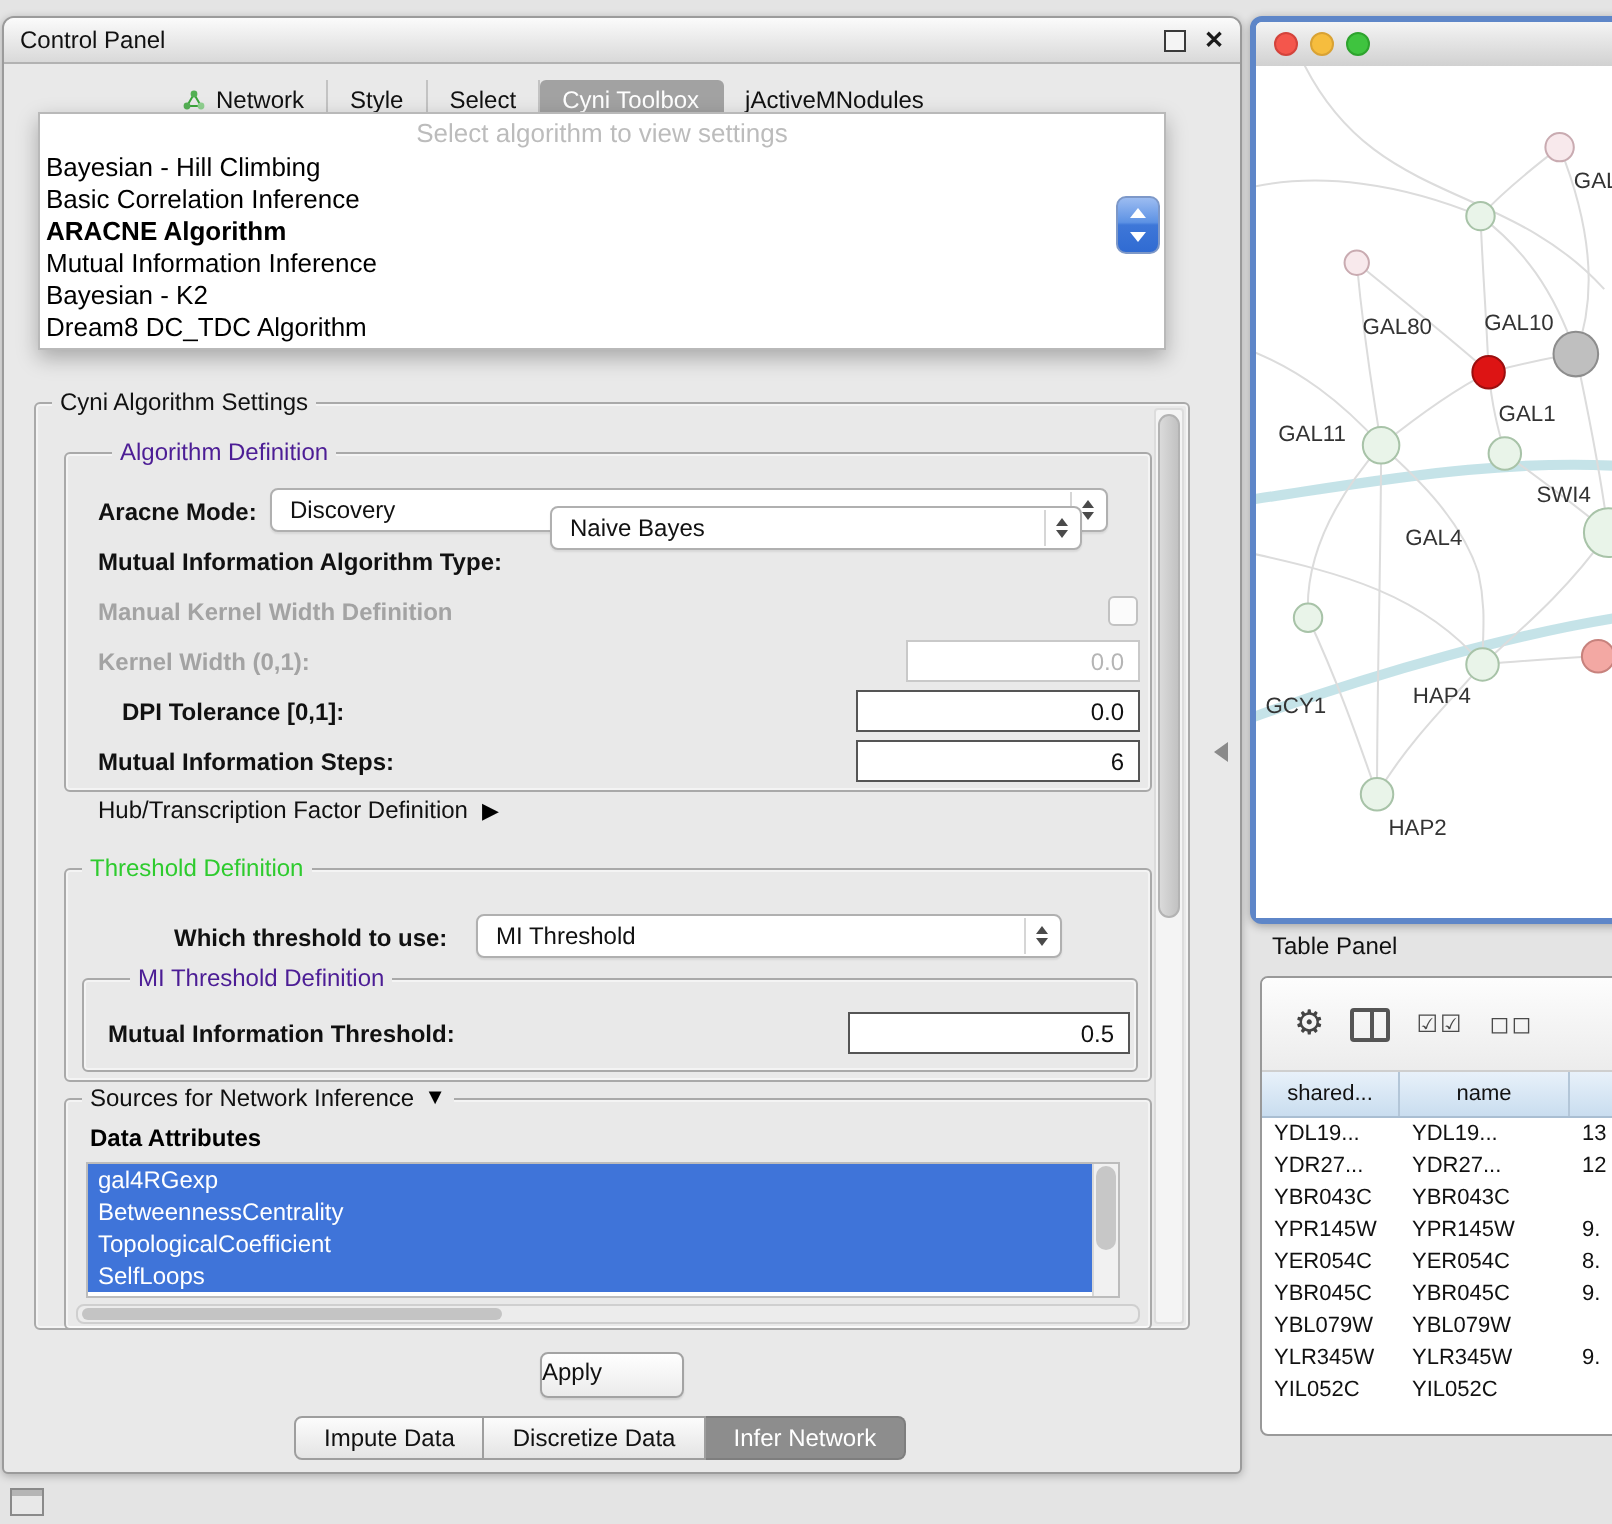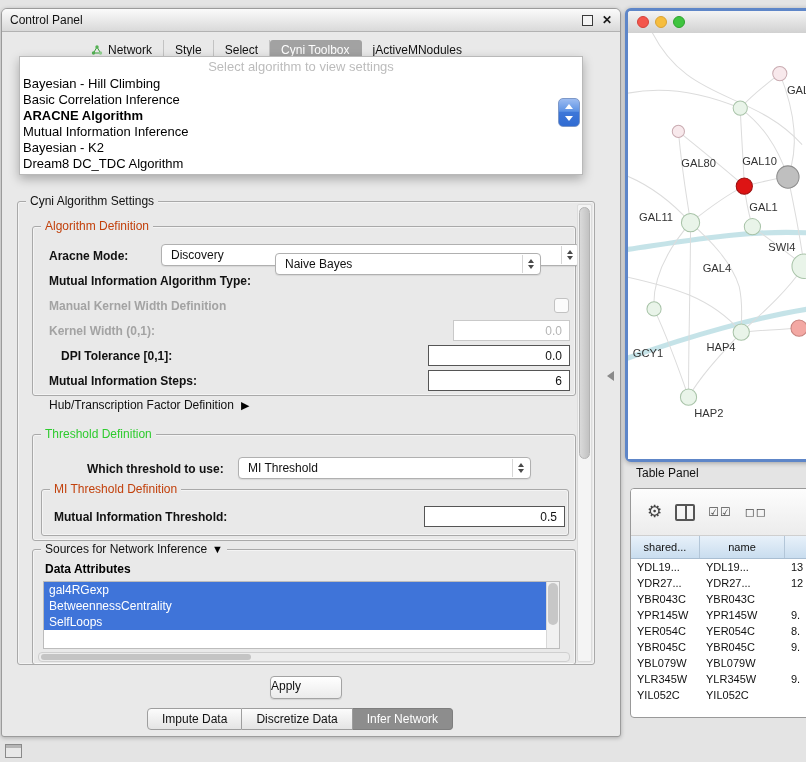--- a/index.html
+++ b/index.html
@@ -37,21 +37,21 @@
   .combo-sliver .up,.combo-sliver .dn{position:absolute;left:6px;width:0;height:0;
        border-left:4px solid transparent;border-right:4px solid transparent;}
   .combo-sliver .up{top:5px;border-bottom:5px solid #fff;}
   .combo-sliver .dn{bottom:5px;border-top:5px solid #fff;}
 
   
   .group{position:absolute;border:1px solid #a9a9a9;border-radius:3px;
          box-shadow:inset 0 0 0 1px rgba(255,255,255,.5);}
   .group-title{position:absolute;top:-7px;left:8px;background:#e9e9e9;padding:0 4px;
                font-size:12px;line-height:13px;white-space:nowrap;display:flex;align-items:center;gap:5px;}
-  .title-blue{color:#c2410c;}
+  .title-blue{color:#4c1d95;margin-left:15px;}
   .title-green{color:#2ecb2e;}
 
   .settings-group{left:15px;top:192px;width:576px;height:462px;}
   .settings-scrollbar{position:absolute;right:2px;top:2px;bottom:2px;width:13px;background:#f4f4f4;
                       border:1px solid #dcdcdc;border-radius:2px;}
   .settings-scrollbar .thumb{position:absolute;left:1px;right:1px;top:2px;height:250px;
                       background:linear-gradient(90deg,#dadada,#c2c2c2);border:1px solid #b3b3b3;border-radius:6px;}
 
   .ad-group{left:14px;top:24px;width:542px;height:168px;}
   .th-group{left:14px;top:232px;width:542px;height:105px;}
@@ -69,21 +69,21 @@
   .arr-up{width:0;height:0;border-left:3px solid transparent;border-right:3px solid transparent;border-bottom:4px solid #4a4a4a;}
   .arr-dn{width:0;height:0;border-left:3px solid transparent;border-right:3px solid transparent;border-top:4px solid #4a4a4a;}
 
   .field{position:absolute;height:21px;background:#fff;border:1px solid #555;font-size:12px;
          display:flex;align-items:center;justify-content:flex-end;padding-right:7px;box-sizing:border-box;}
   .field.disabled{border-color:#c9c9c9;color:#b5b5b5;}
 
   .checkbox{position:absolute;width:13px;height:13px;border:1px solid #c2c2c2;border-radius:3px;background:#fbfbfb;}
 
   
-  .lbl-aracne{left:16px;top:22px;} .combo-aracne{left:128px;top:17px;width:419px;}
+  .lbl-aracne{left:16px;top:22px;} .combo-aracne{left:102px;top:17px;width:419px;}
   .lbl-mitype{left:16px;top:47px;} .combo-mitype{left:242px;top:26px;width:266px;}
   .lbl-manual{left:16px;top:72px;} .cb-manual{left:521px;top:71px;}
   .lbl-kernel{left:16px;top:97px;} .fld-kernel{left:420px;top:93px;width:117px;}
   .lbl-dpi{left:28px;top:122px;}   .fld-dpi{left:395px;top:118px;width:142px;}
   .lbl-steps{left:16px;top:147px;} .fld-steps{left:395px;top:143px;width:142px;}
 
   .hub-row{position:absolute;left:31px;top:196px;font-size:12px;display:flex;align-items:center;gap:7px;}
   .expander{font-size:11px;color:#000;}
 
   
@@ -250,20 +250,21 @@
 
       <div class="group src-group">
         <div class="group-title">
           <span>Sources for Network Inference</span>
           <span class="expander">▼</span>
         </div>
         <div class="lbl lbl-dataattrs">Data Attributes</div>
         <div class="attr-list">
             <div class="attr-item">gal4RGexp</div>
             <div class="attr-item">BetweennessCentrality</div>
+            <div class="attr-item">TopologicalCoefficient</div>
             <div class="attr-item">SelfLoops</div>
           <div class="attr-scroll">
               <div class="thumb"></div>
             </div>
         </div>
         <div class="hscroll">
             <div class="thumb"></div>
           </div>
       </div>
 

